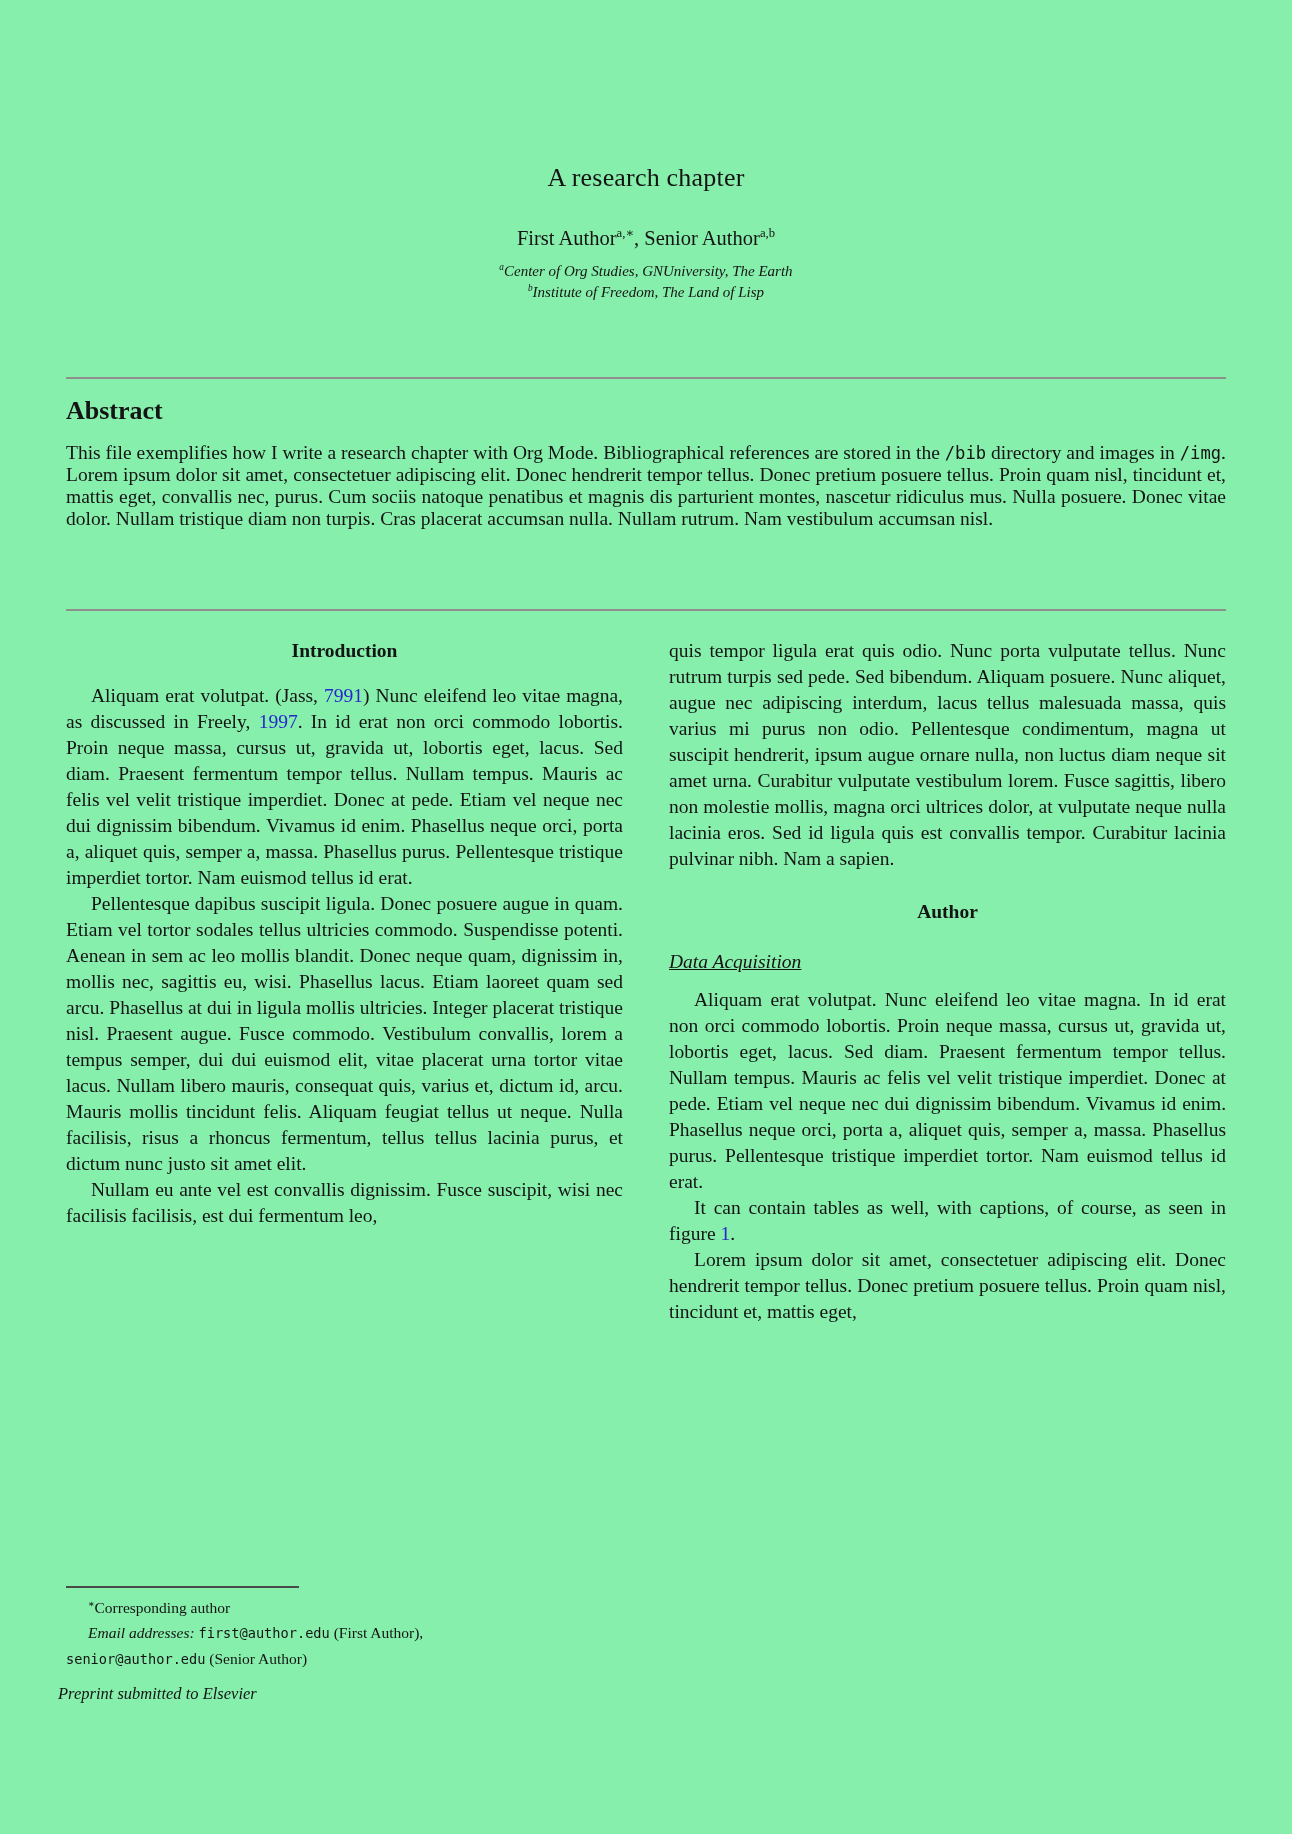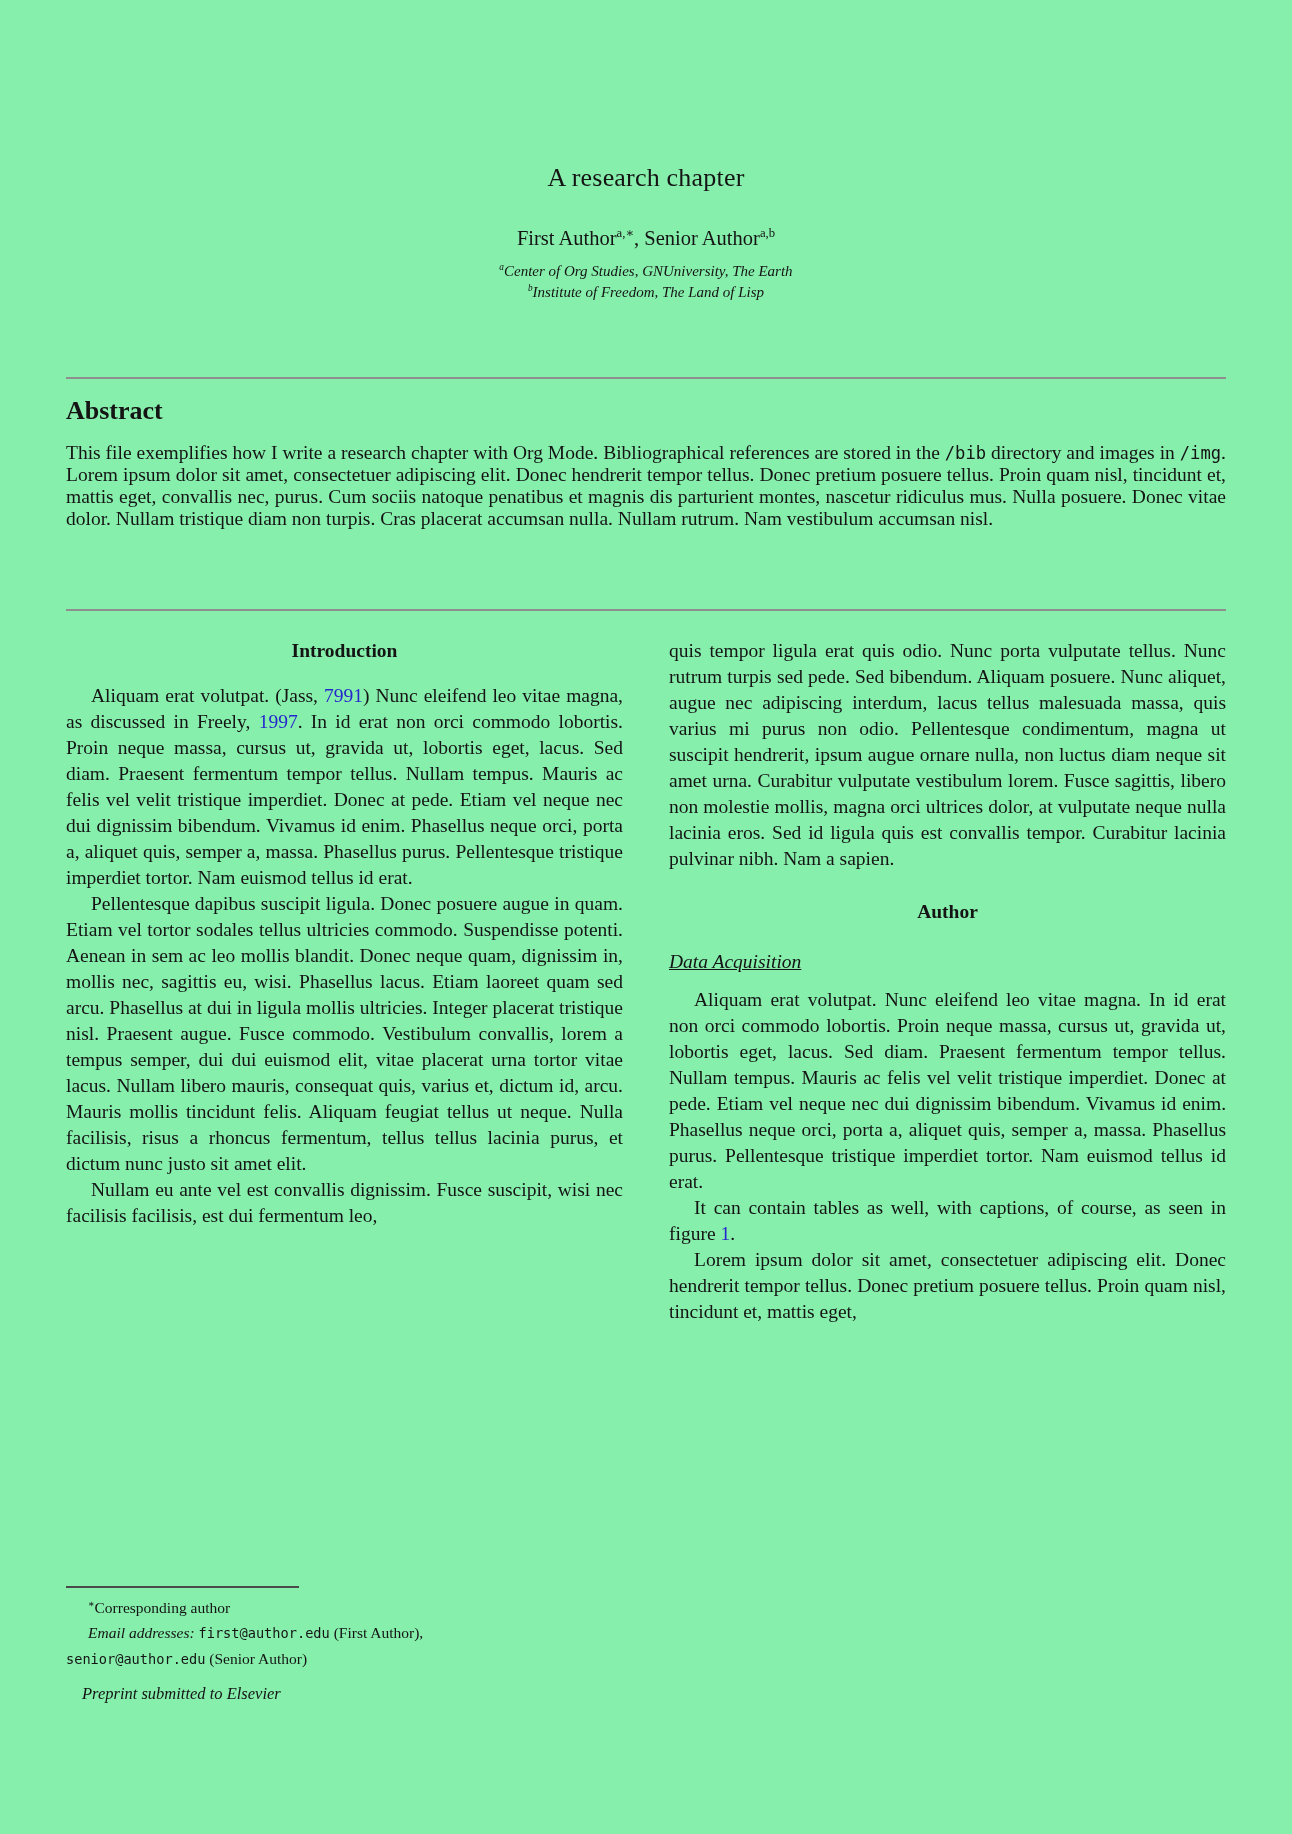--- a/index.html
+++ b/index.html
@@ -129,21 +129,21 @@
   .fn-rule {
     border: 0; margin: 0 0 7px 0;
     width: 233px; height: 1.5px;
     background: #4a4a4a;
   }
   .fn-line.indent { padding-left: 22px; }
 
   
   .preprint {
     position: absolute;
-    left: 82px; top: 1684px;
+    left: 58px; top: 1684px;
     font-style: italic;
     font-size: 16.5px;
   }
 </style>
 </head>
 <body>
 
 <div class="page">
 
   <header class="doc-header">

